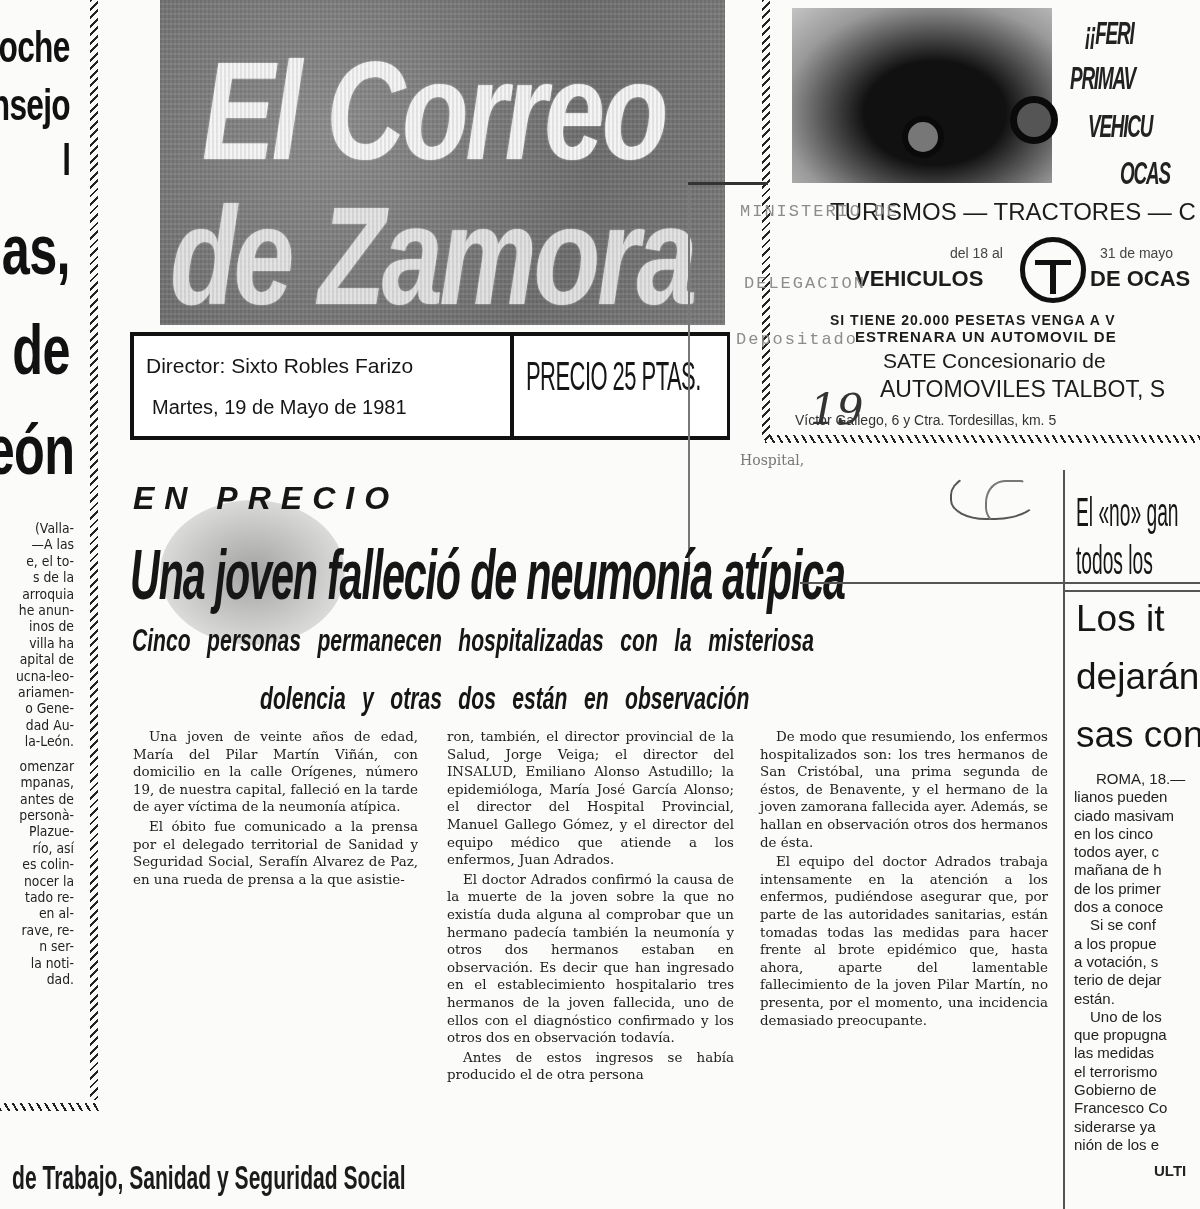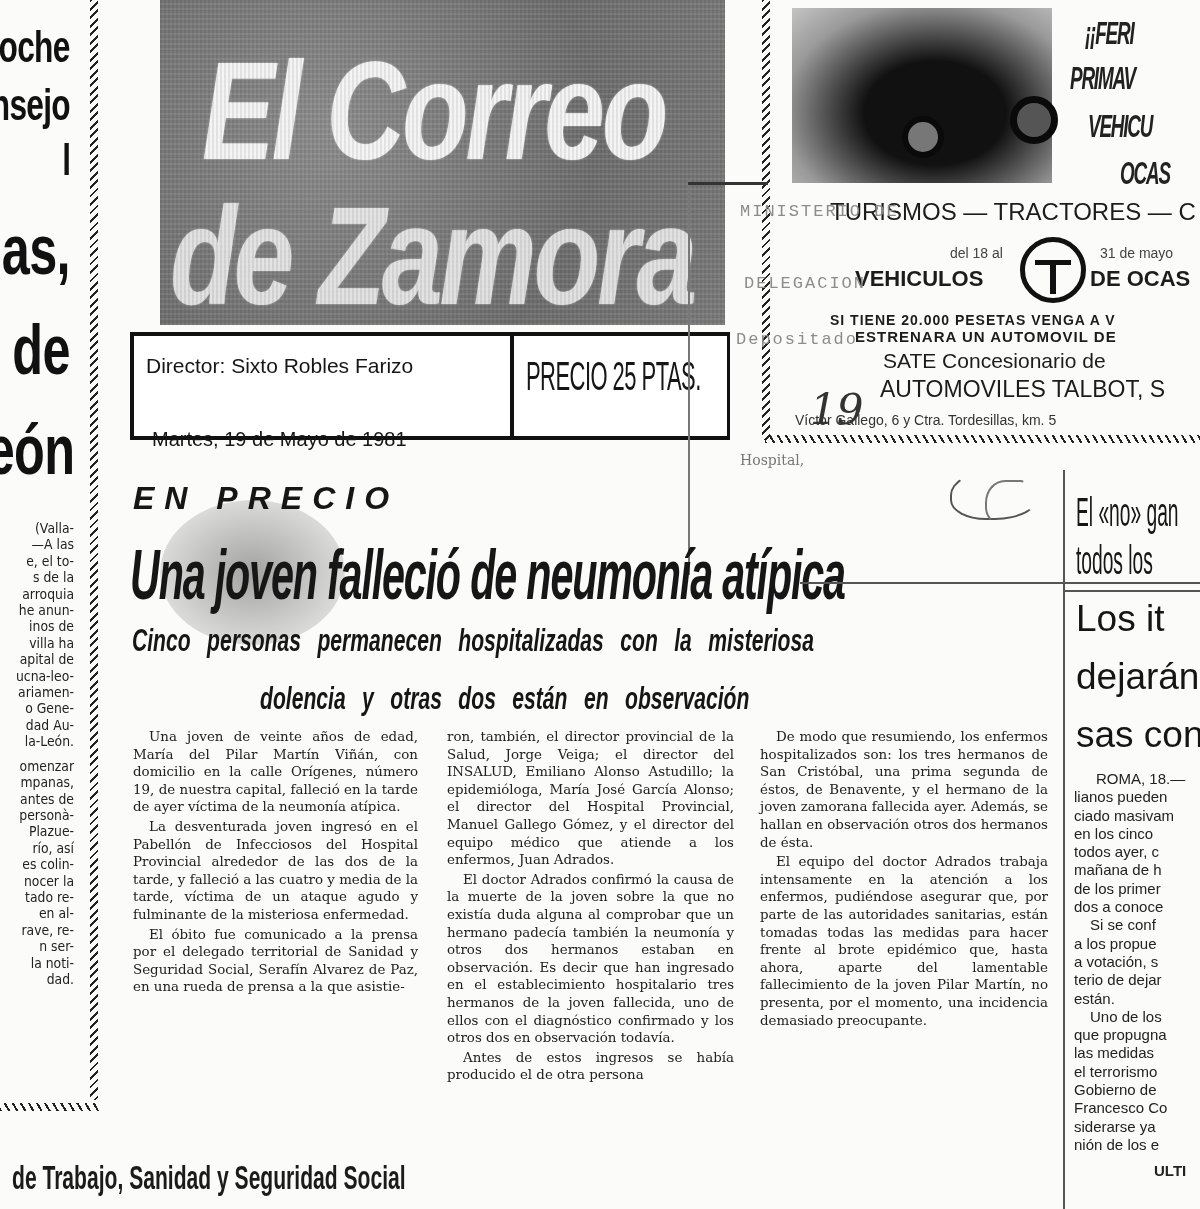--- a/index.html
+++ b/index.html
@@ -23,21 +23,21 @@
     overflow: hidden; }
   #masthead::after { content: ""; position: absolute; inset: 0;
     background: repeating-linear-gradient(0deg, rgba(255,255,255,0.08) 0 2px, transparent 2px 5px),
                 repeating-linear-gradient(90deg, rgba(0,0,0,0.08) 0 2px, transparent 2px 4px); }
   .mast-line { position: absolute; color: #f4f4f4; font-weight: bold; font-style: italic; white-space: nowrap; letter-spacing: -4px; transform: scaleX(0.78); transform-origin: left top; text-shadow: 0 0 2px #ddd; }
 
   
   #director-box { left: 130px; top: 332px; width: 600px; height: 108px; border: 4px solid #111; border-right-width: 3px; background: #fff; }
   #director-box .left { position: absolute; left: 0; top: 0; width: 380px; height: 100%; border-right: 4px solid #111; text-align: center; }
   #director-box .dir { position: absolute; left: 12px; top: 18px; font-size: 21px; font-weight: normal; white-space: nowrap; }
-  #director-box .date { position: absolute; left: 18px; top: 60px; font-size: 20px; white-space: nowrap; margin-top: 32px; }
+  #director-box .date { position: absolute; left: 18px; top: 60px; font-size: 20px; white-space: nowrap; }
   #director-box .price { position: absolute; left: 392px; top: 18px; font-size: 40px; transform: scaleX(0.55); transform-origin: left top; white-space: nowrap; letter-spacing: -1px; }
 
   
   #ad { left: 770px; top: 0; width: 430px; height: 445px; }
   #ad .photo { position: absolute; left: 22px; top: 8px; width: 260px; height: 175px;
     background: radial-gradient(ellipse at 55% 60%, #111 0 35%, #555 55%, #9a9a9a 75%, #c4c4c4); }
   #ad .photo .wheel1 { position: absolute; left: 110px; top: 108px; width: 42px; height: 42px; border-radius: 50%; border: 6px solid #0a0a0a; background: #777; }
   #ad .photo .wheel2 { position: absolute; left: 218px; top: 88px; width: 48px; height: 48px; border-radius: 50%; border: 7px solid #0a0a0a; background: #555; }
   #ad .headline { position: absolute; left: 300px; font-size: 32px; color: #222; white-space: nowrap; }
   .ad-row { position: absolute; white-space: nowrap; color: #1c1c1c; }
@@ -172,21 +172,20 @@
 
 <div class="abs smudge"></div>
 <div class="abs kicker">EN PRECIO</div>
 <div class="abs headline">Una joven falleció de neumonía atípica</div>
 <div class="rule" style="left:800px;top:582px;width:400px;height:2px;background:#555;"></div>
 <div class="abs sub1">Cinco personas permanecen hospitalizadas con la misteriosa</div>
 <div class="abs sub2">dolencia y otras dos están en observación</div>
 
 <div class="col" style="left:133px;top:728px;width:285px;">
   <p>Una joven de veinte años de edad, María del Pilar Martín Viñán, con domicilio en la calle Orígenes, número 19, de nuestra capital, falleció en la tarde de ayer víctima de la neumonía atípica.</p>
-  <p>La desventurada joven ingresó en el Pabellón de Infecciosos del Hospital Provincial alrededor de las dos de la tarde, y falleció a las cuatro y media de la tarde, víctima de un ataque agudo y fulminante de la misteriosa enfermedad.</p>
   <p>El óbito fue comunicado a la prensa por el delegado territorial de Sanidad y Seguridad Social, Serafín Alvarez de Paz, en una rueda de prensa a la que asistie-</p>
 </div>
 <div class="col" style="left:447px;top:728px;width:287px;">
   <p class="noind">ron, también, el director provincial de la Salud, Jorge Veiga; el director del INSALUD, Emiliano Alonso Astudillo; la epidemióloga, María José García Alonso; el director del Hospital Provincial, Manuel Gallego Gómez, y el director del equipo médico que atiende a los enfermos, Juan Adrados.</p>
   <p>El doctor Adrados confirmó la causa de la muerte de la joven sobre la que no existía duda alguna al comprobar que un hermano padecía también la neumonía y otros dos hermanos estaban en observación. Es decir que han ingresado en el establecimiento hospitalario tres hermanos de la joven fallecida, uno de ellos con el diagnóstico confirmado y los otros dos en observación todavía.</p>
   <p>Antes de estos ingresos se había producido el de otra persona</p>
 </div>
 <div class="col" style="left:760px;top:728px;width:288px;">
   <p>De modo que resumiendo, los enfermos hospitalizados son: los tres hermanos de San Cristóbal, una prima segunda de éstos, de Benavente, y el hermano de la joven zamorana fallecida ayer. Además, se hallan en observación otros dos hermanos de ésta.</p>
   <p>El equipo del doctor Adrados trabaja intensamente en la atención a los enfermos, pudiéndose asegurar que, por parte de las autoridades sanitarias, están tomadas todas las medidas para hacer frente al brote epidémico que, hasta ahora, aparte del lamentable fallecimiento de la joven Pilar Martín, no presenta, por el momento, una incidencia demasiado preocupante.</p>

